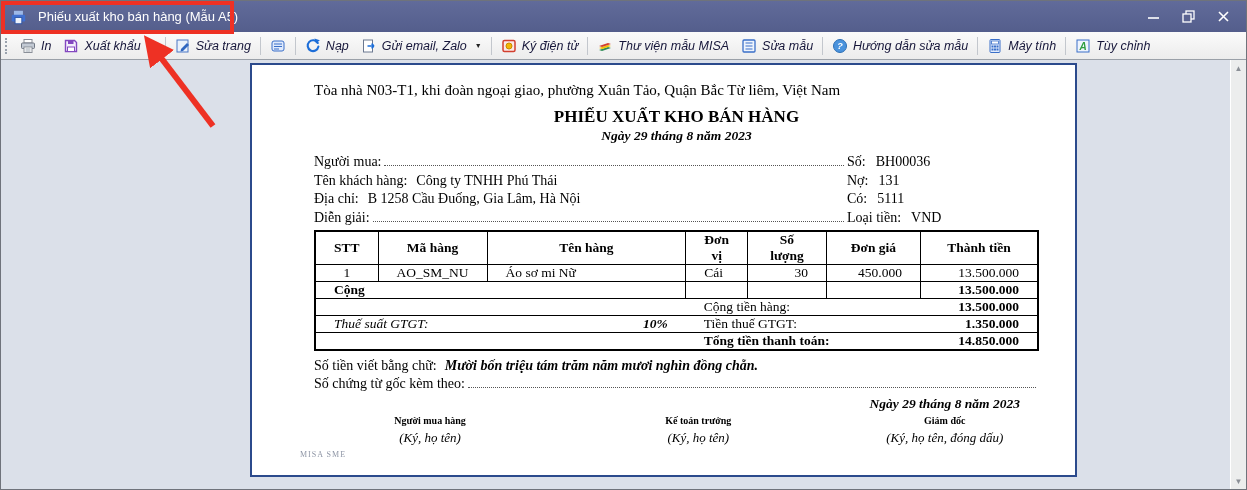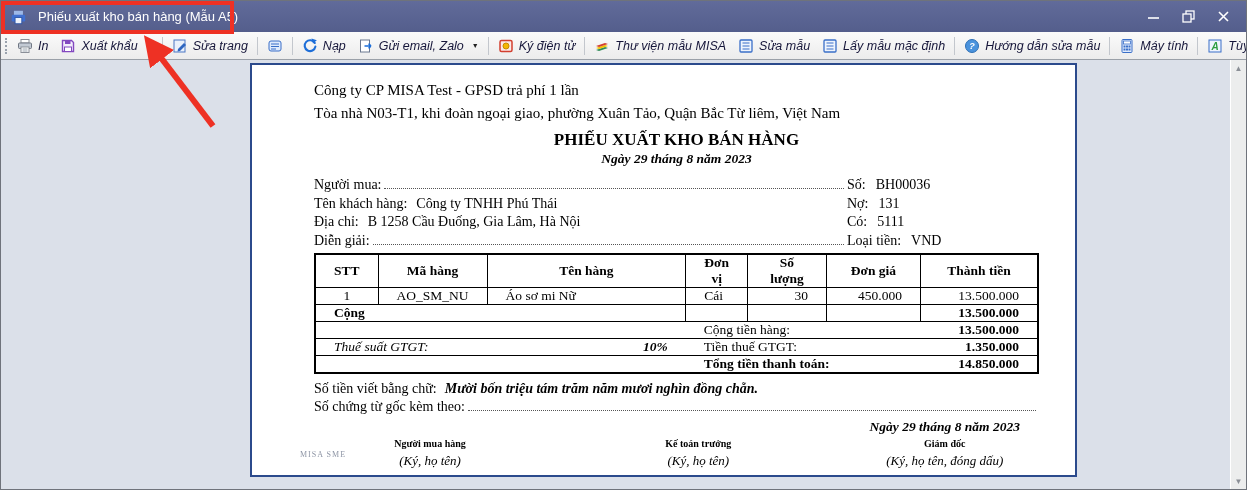--- a/index.html
+++ b/index.html
@@ -222,31 +222,20 @@
         <svg viewBox="0 0 16 16">
             <rect x="2" y="2" width="12" height="12" rx="1" fill="#eef4fd" stroke="#3a6fc8" stroke-width="1.3"></rect>
             <line x1="4.5" y1="5" x2="11.5" y2="5" stroke="#3a6fc8"></line>
             <line x1="4.5" y1="8" x2="11.5" y2="8" stroke="#3a6fc8"></line>
             <line x1="4.5" y1="11" x2="11.5" y2="11" stroke="#3a6fc8"></line>
           </svg>
       </span>
       <span>Sửa mẫu</span>
     </div>
 
-    <div class="tb-btn">
-      <span class="ic">
-        <svg viewBox="0 0 16 16">
-            <rect x="2" y="2" width="12" height="12" rx="1" fill="#eef4fd" stroke="#3a6fc8" stroke-width="1.3"></rect>
-            <line x1="4.5" y1="5" x2="11.5" y2="5" stroke="#3a6fc8"></line>
-            <line x1="4.5" y1="8" x2="11.5" y2="8" stroke="#3a6fc8"></line>
-            <line x1="4.5" y1="11" x2="11.5" y2="11" stroke="#3a6fc8"></line>
-          </svg>
-      </span>
-      <span>Lấy mẫu mặc định</span>
-    </div>
 
     <div class="sep"></div>
 
     <div class="tb-btn">
       <span class="ic">
         <svg viewBox="0 0 16 16">
             <circle cx="8" cy="8" r="6.5" fill="#4a93dd" stroke="#2d6fb5"></circle>
             <text x="8" y="11.2" font-size="9.5" fill="#fff" text-anchor="middle" font-weight="bold">?</text>
           </svg>
       </span>
@@ -284,21 +273,20 @@
       </span>
       <span>Tùy chỉnh</span>
     </div>
 
   </div>
 
   <div class="content">
 
     <div class="doc">
       <div class="doc-pad">
-        <div class="company">Công ty CP MISA Test - GPSD trả phí 1 lần</div>
         <div class="company">Tòa nhà N03-T1, khi đoàn ngoại giao, phường Xuân Tảo, Quận Bắc Từ liêm, Việt Nam</div>
         <div class="doc-title">PHIẾU XUẤT KHO BÁN HÀNG</div>
         <div class="doc-date">Ngày 29 tháng 8 năm 2023</div>
 
         <div class="info">
           <div class="irow">
             <span>Người mua:</span>
             <span class="leader"></span>
             <span class="iright">
               <span>Số:</span>

